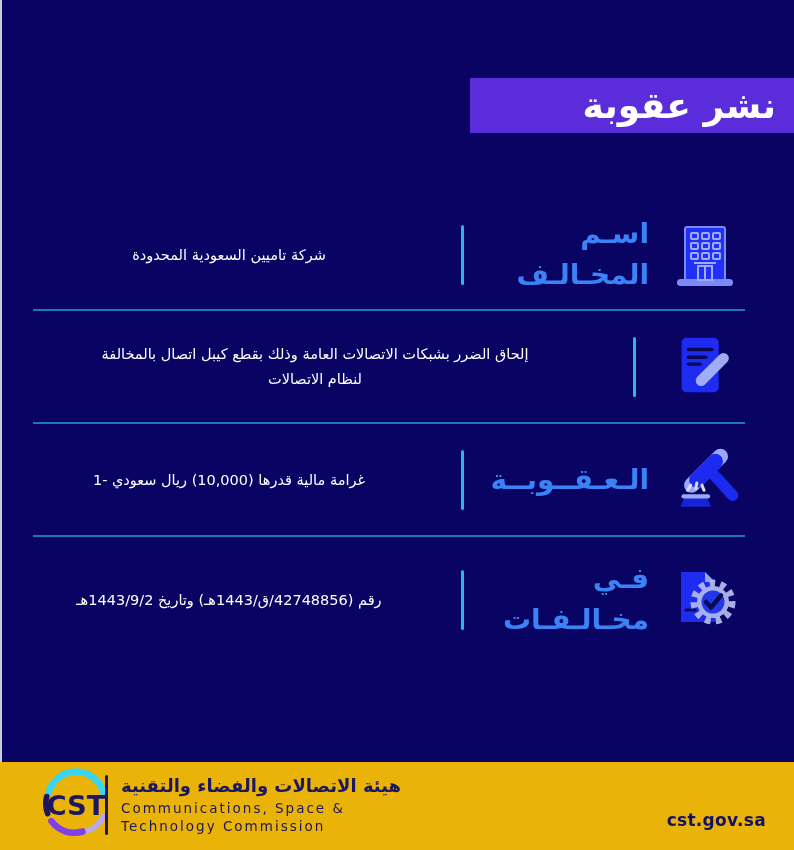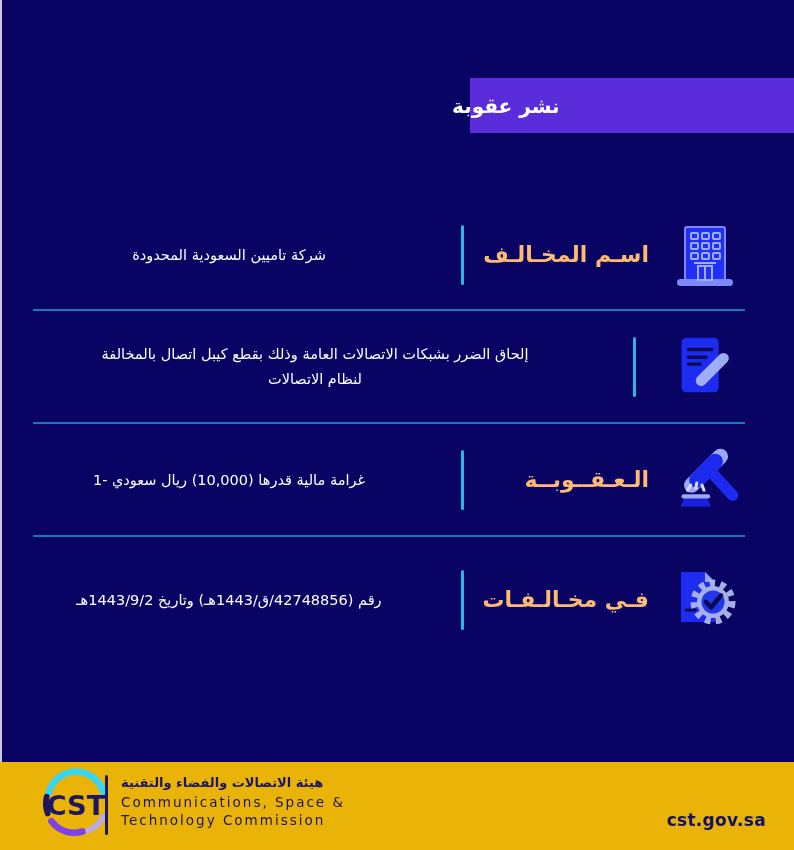--- a/index.html
+++ b/index.html
@@ -7,52 +7,52 @@
   .canvas{
     position:relative; width:794px; height:850px; overflow:hidden;
     background:#090364;
   }
   .left-edge{ position:absolute; left:0; top:0; width:2px; height:762px; background:#c9cbda; }
 
   
   .banner{
     position:absolute; top:78px; left:470px; right:0; height:55px;
     background:#5b2cd9; color:#ffffff;
-    display:flex; align-items:center; justify-content:flex-end;
-    font-size:20px; font-weight:600; direction:rtl;
+    display:flex; align-items:center; justify-content:flex-start;
+    font-size:36px; font-weight:600; direction:rtl;
   }
   .banner span{ transform:translateX(-18px); }
 
   
   .row{ position:absolute; left:0; right:0; display:flex; flex-direction:row-reverse; align-items:center; }
   .row-1{ top:203px; height:104px; }
   .row-2{ top:317px; height:100px; }
   .row-3{ top:430px; height:100px; }
   .row-4{ top:540px; height:120px; }
   .icon-box{ width:92px; margin-right:43px; margin-left:10px; display:flex; justify-content:center; align-items:center; flex:0 0 auto; }
   .label{
     width:172px; flex:0 0 auto; text-align:right; direction:rtl;
-    color:#fdba74; font-weight:bold; font-size:22px; line-height:1.45;
+    color:#3b82f6; font-weight:bold; font-size:28px; line-height:1.45;
   }
   .vline{ flex:0 0 auto; width:3px; height:60px; background:#29b6ea; border-radius:2px; margin:0 13px; }
   .content{
     flex:1 1 auto; text-align:center; direction:rtl;
     color:#ffffff; font-size:14.5px; line-height:1.7; padding:0 16px 0 26px;
   }
   .content.ltr{ direction:ltr; }
 
   .hline{ position:absolute; left:33px; width:712px; height:2px; background:#1878bf; }
   .hline-1{ top:309px; } .hline-2{ top:422px; } .hline-3{ top:535px; }
 
   
   .footer{ position:absolute; left:0; top:762px; width:794px; height:88px; background:#eab308; }
   .logo{ position:absolute; left:24px; top:4px; }
   .footer-sep{ position:absolute; left:105px; top:13px; width:2.5px; height:60px; background:#1d1660; border-radius:2px; }
   .org{ position:absolute; left:121px; top:13px; color:#1d1660; }
-  .org-ar{ font-size:13px; font-weight:bold; direction:rtl; text-align:left; letter-spacing:.3px; }
+  .org-ar{ font-size:18px; font-weight:bold; direction:rtl; text-align:left; letter-spacing:.3px; }
   .org-en{ font-size:13.5px; font-weight:normal; letter-spacing:2px; line-height:1.3; margin-top:4px; }
   .site{ position:absolute; right:28px; top:48px; color:#131263; font-size:17px; font-weight:bold; letter-spacing:.3px; }
 </style>
 </head>
 <body>
 
 <div class="canvas">
   <div class="left-edge"></div>
 
   <div class="banner">

